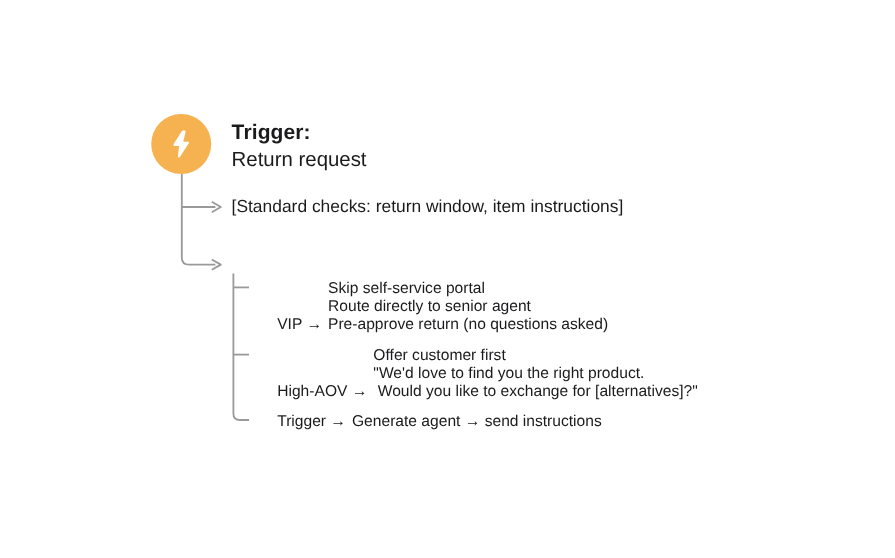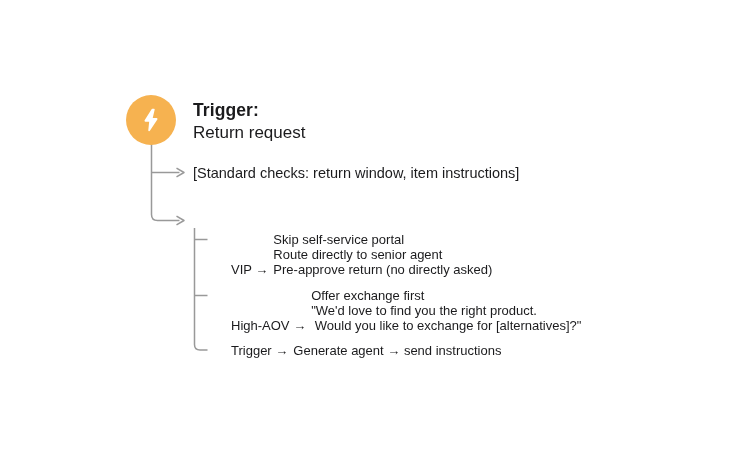--- a/index.html
+++ b/index.html
@@ -118,28 +118,28 @@
 
   <div class="flow-label standard-checks">[Standard checks: return window, item instructions]</div>
 
   <div class="segments">
 
     <div class="segment">
       <span class="seg-label">VIP →</span>
       <div class="seg-lines">
         <div class="seg-line">Skip self-service portal</div>
         <div class="seg-line">Route directly to senior agent</div>
-        <div class="seg-line">Pre-approve return (no directly asked)</div>
+        <div class="seg-line">Pre-approve return (no questions asked)</div>
       </div>
     </div>
 
     <div class="segment">
       <span class="seg-label">High-AOV →</span>
       <div class="seg-lines">
-        <div class="seg-line">Offer exchange first</div>
+        <div class="seg-line">Offer customer first</div>
         <div class="seg-line">"We'd love to find you the right product.</div>
         <div class="seg-line"> Would you like to exchange for [alternatives]?"</div>
       </div>
     </div>
 
     <div class="segment">
       <span class="seg-label">Trigger →</span>
       <div class="seg-lines">
         <div class="seg-line">Generate agent → send instructions</div>
       </div>

